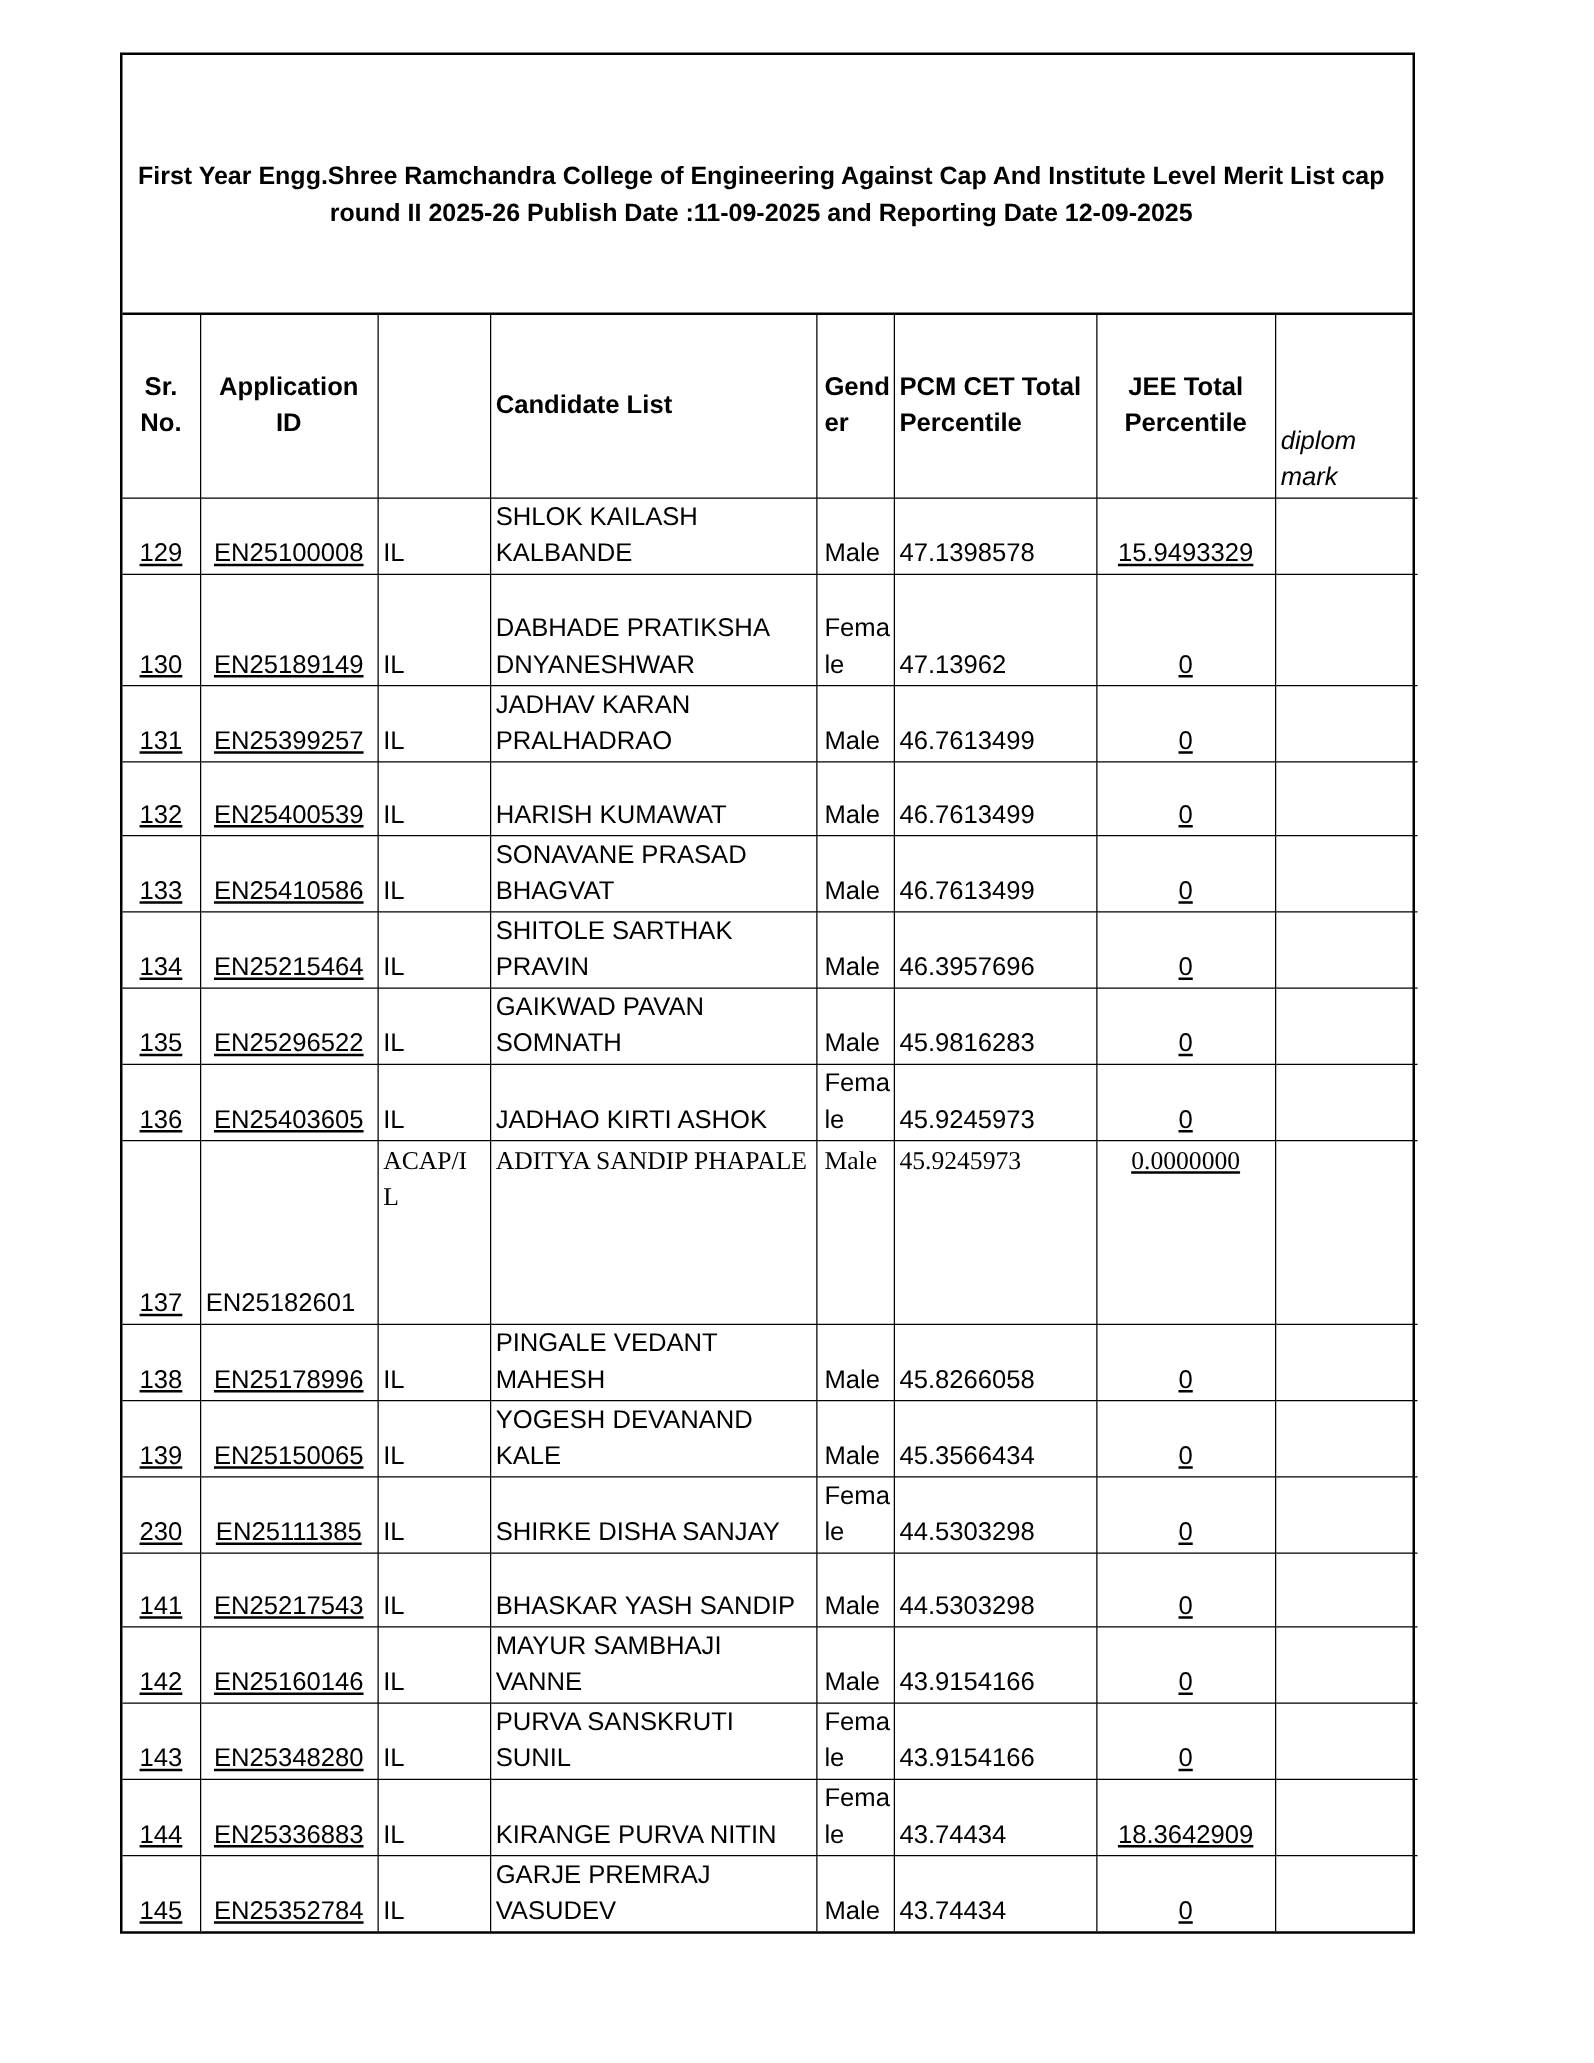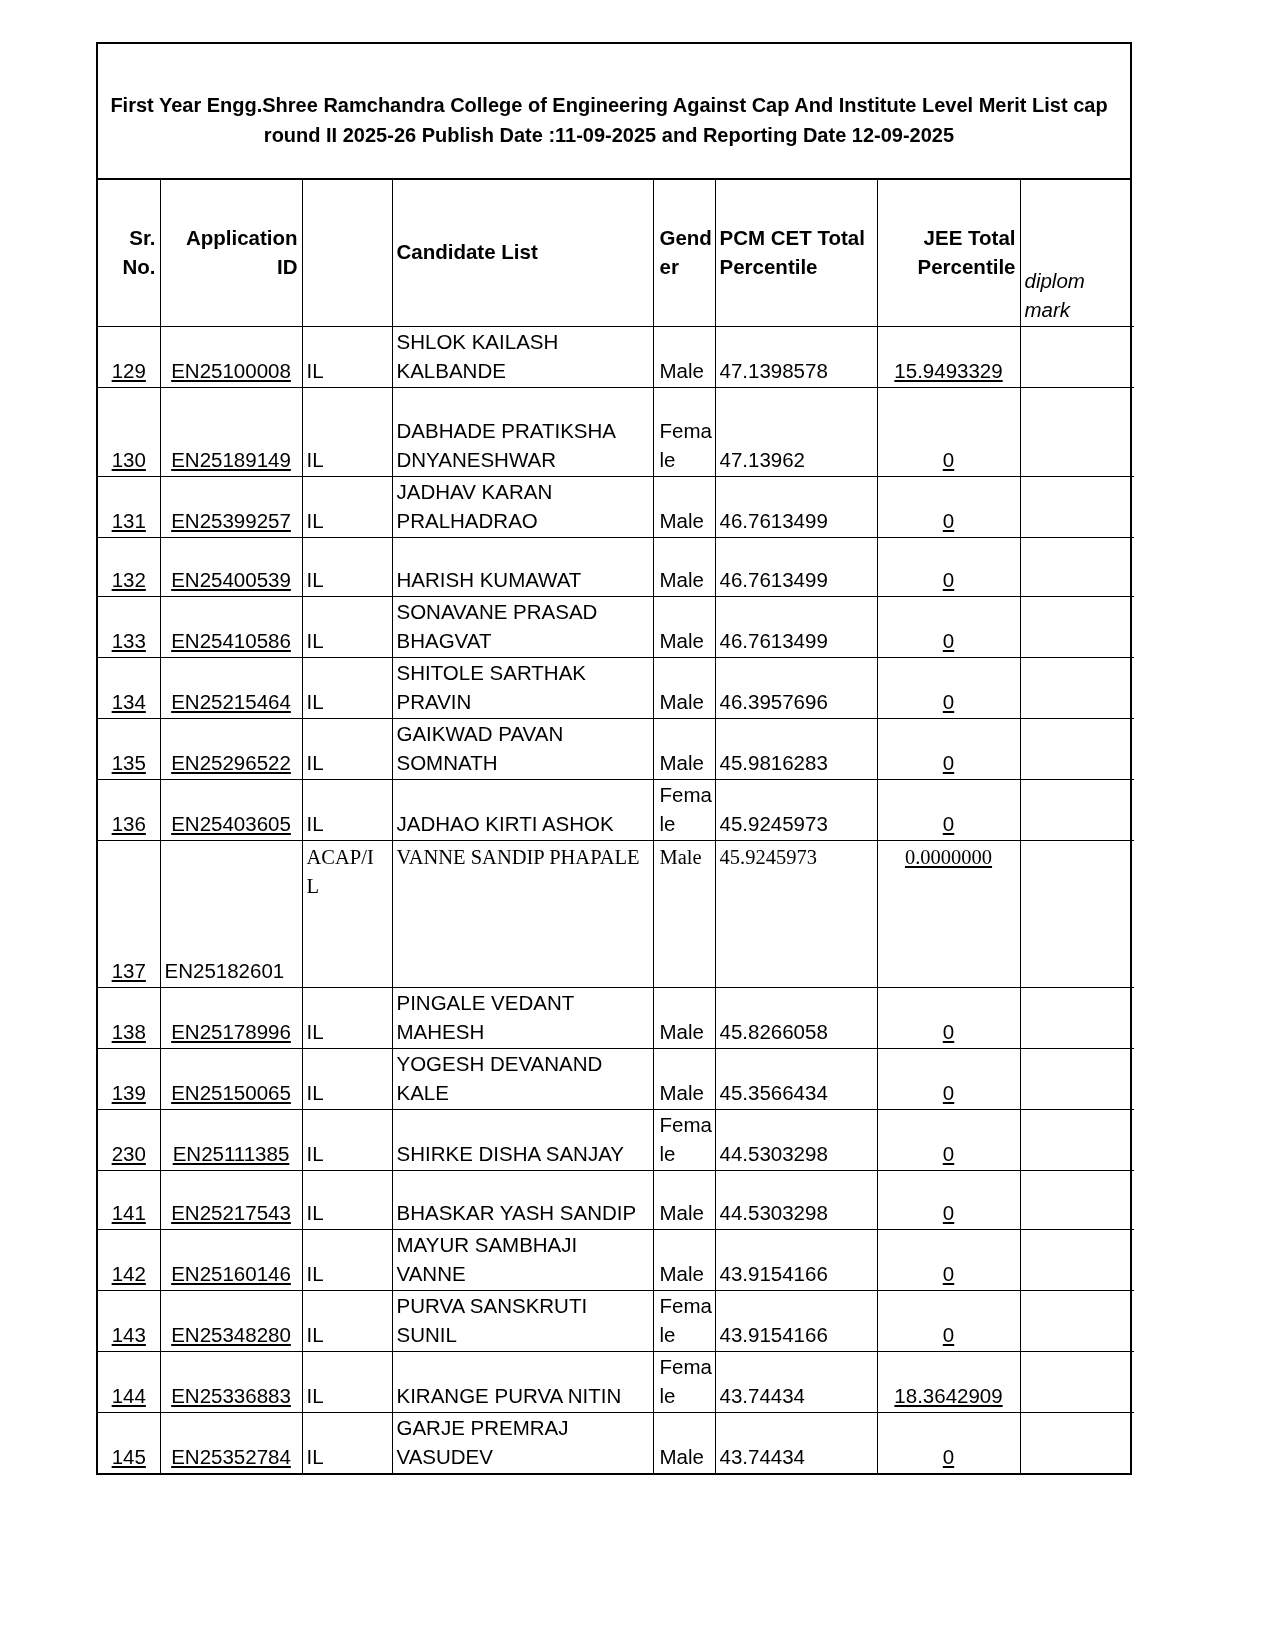--- a/index.html
+++ b/index.html
@@ -1,31 +1,31 @@
 <!DOCTYPE html>
 <html><head>
 <meta charset="utf-8">
 <style>
   html, body { margin: 0; padding: 0; background: #ffffff; }
   body { width: 1275px; height: 1650px; position: relative; overflow: hidden;
          font-family: "Liberation Sans", "DejaVu Sans", sans-serif; color: #000; }
   .sheet { position: absolute; left: 96px; top: 42px; width: 1036px; border: 2px solid #000; box-sizing: border-box; }
-  .title-cell { height: 136px; border-bottom: 2px solid #000; box-sizing: border-box;
+  .title-cell { height: 208px; border-bottom: 2px solid #000; box-sizing: border-box;
                 display: flex; align-items: center; justify-content: center; text-align: center;
                 font-weight: bold; font-size: 20px; line-height: 30px; padding: 18px 18px 0 8px; }
   table { border-collapse: collapse; width: 100%; table-layout: fixed; }
   td, th { border: 1.5px solid #000; padding: 0 4px 2px 4px; font-size: 20.5px; line-height: 29px;
            vertical-align: bottom; white-space: normal; overflow: hidden; }
   tr td:first-child, tr th:first-child { border-left: none; }
   tr td:last-child, tr th:last-child { border-right: none; font-style: italic; }
   thead tr:first-child th { border-top: none; }
   tbody tr:last-child td { border-bottom: none; margin-left: 48px; }
   th { font-weight: bold; vertical-align: middle; }
   th.left { text-align: left; }
-  th.center { text-align: right; }
+  th.center { text-align: center; }
   th.diploma { font-weight: normal; vertical-align: bottom; text-align: left; }
   .hdr-row { height: 146px; }
   .r1 { height: 58px; }
   .r2 { height: 89px; }
   .r3 { height: 59px; }
   .r-tall { height: 147px; }
   td.c { text-align: center; text-decoration: underline; }
   td.l { text-align: left; }
   td.serif { font-family: "Liberation Serif", "DejaVu Serif", serif; vertical-align: top; padding-top: 2px; }
   .tight { padding-left: 6px; padding-right: 1px; }
@@ -141,21 +141,21 @@
           <td class="l">JADHAO KIRTI ASHOK</td>
           <td class="l tight">Fema le</td>
           <td class="l">45.9245973</td>
           <td class="c">0</td>
           <td class="l"></td>
         </tr>
         <tr class="r-tall">
           <td class="c">137</td>
           <td class="l">EN25182601</td>
           <td class="l serif">ACAP/I L</td>
-          <td class="l serif">VANNE SANDIP PHAPALE</td>
+          <td class="l serif">ADITYA SANDIP PHAPALE</td>
           <td class="l serif tight">Male</td>
           <td class="l serif">45.9245973</td>
           <td class="c serif">0.0000000</td>
           <td class="l"></td>
         </tr>
         <tr class="r3">
           <td class="c">138</td>
           <td class="c">EN25178996</td>
           <td class="l">IL</td>
           <td class="l">PINGALE VEDANT MAHESH</td>

